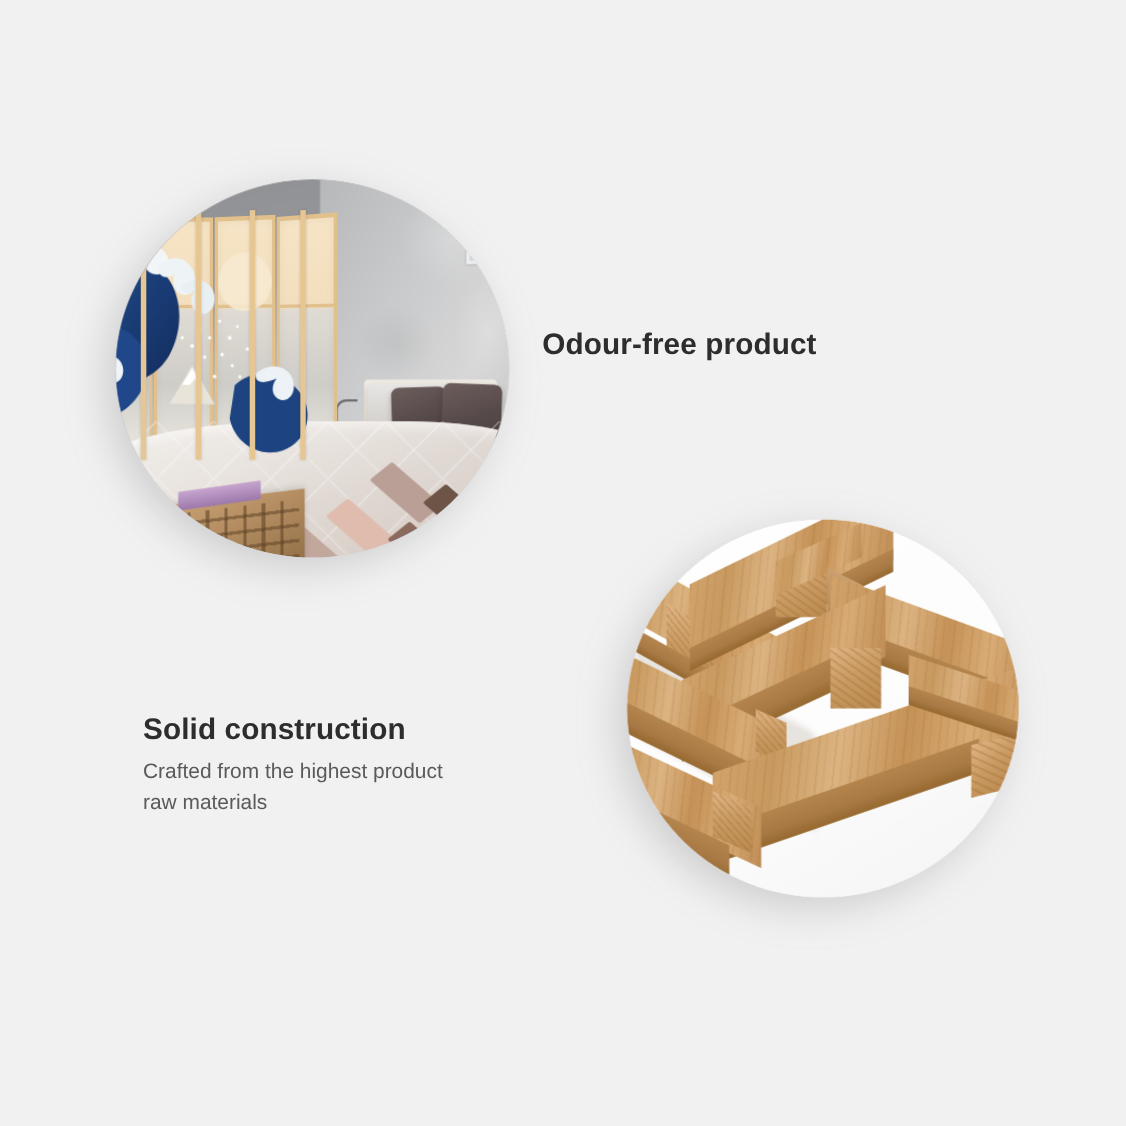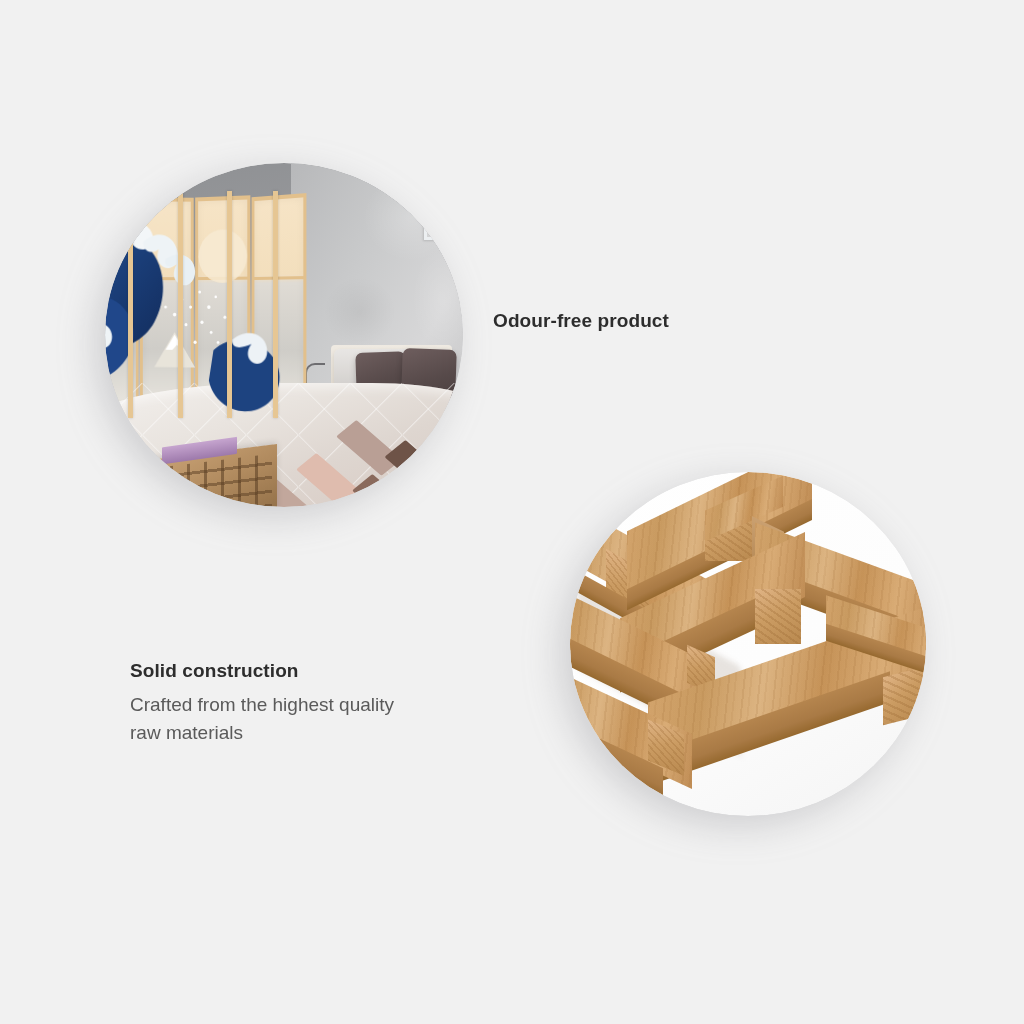--- a/index.html
+++ b/index.html
@@ -275,25 +275,25 @@
   }
   .shadow-soft {
     position: absolute;
     background: rgba(120,95,66,0.16);
     filter: blur(3px);
   }
 
   
   .feature-text { position: absolute; }
   .feature-title {
-    font-size: 19px;
+    font-size: 27px;
     font-weight: 700;
     color: #2d2d2d;
     letter-spacing: 0.1px;
-    margin: 12px 0 9px 0;
+    margin: 0 0 9px 0;
     line-height: 1.15;
   }
   .feature-sub {
     font-size: 19px;
     font-weight: 400;
     color: #5a5a5a;
     line-height: 1.48;
     margin: 0;
     white-space: pre-line;
   }
@@ -489,17 +489,17 @@
           <div class="grain"></div>
         </div>
         <div class="face-front" style="left:72%; top:49%; width:30%; height:5%; transform: skewY(18deg);"></div>
 
       </div>
     </div>
   </div>
 
   <div class="feature-text" id="feature-solid">
     <h2 class="feature-title">Solid construction</h2>
-    <p class="feature-sub">Crafted from the highest quality
+    <p class="feature-sub">Crafted from the highest product
 raw materials</p>
   </div>
 
 </div>
 
 </body></html>

